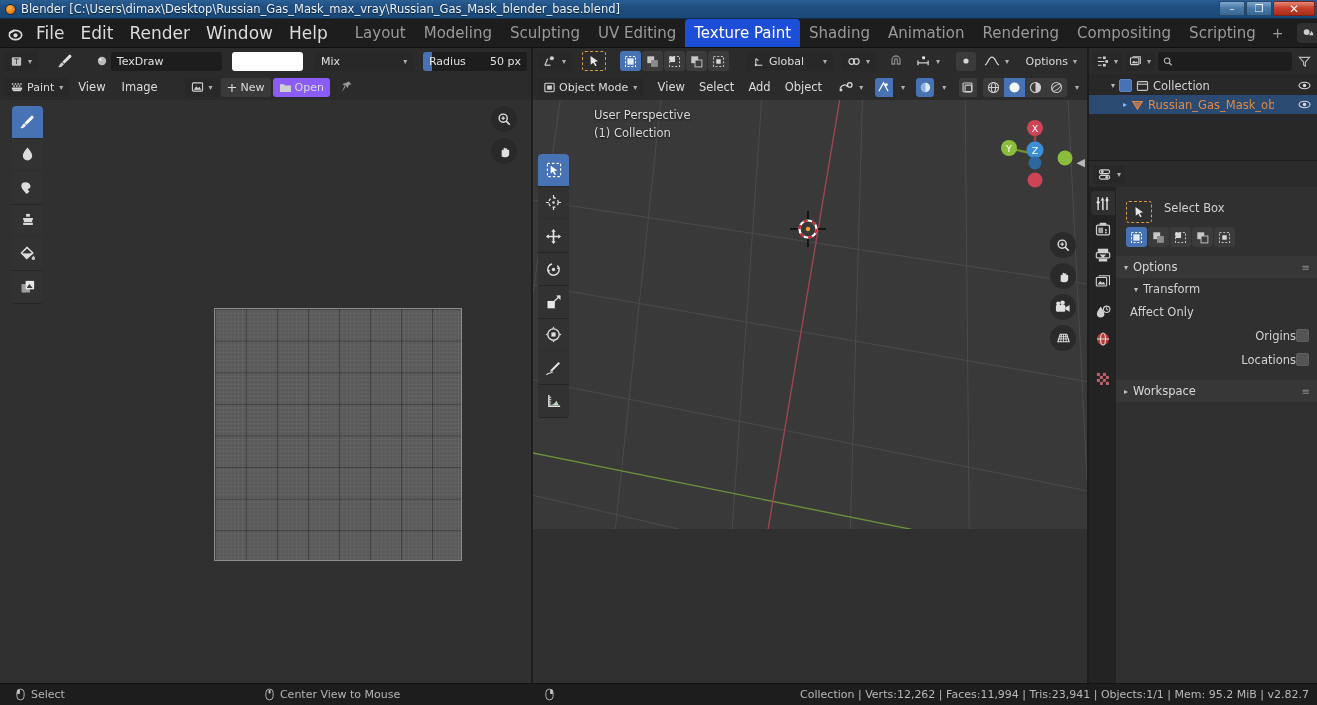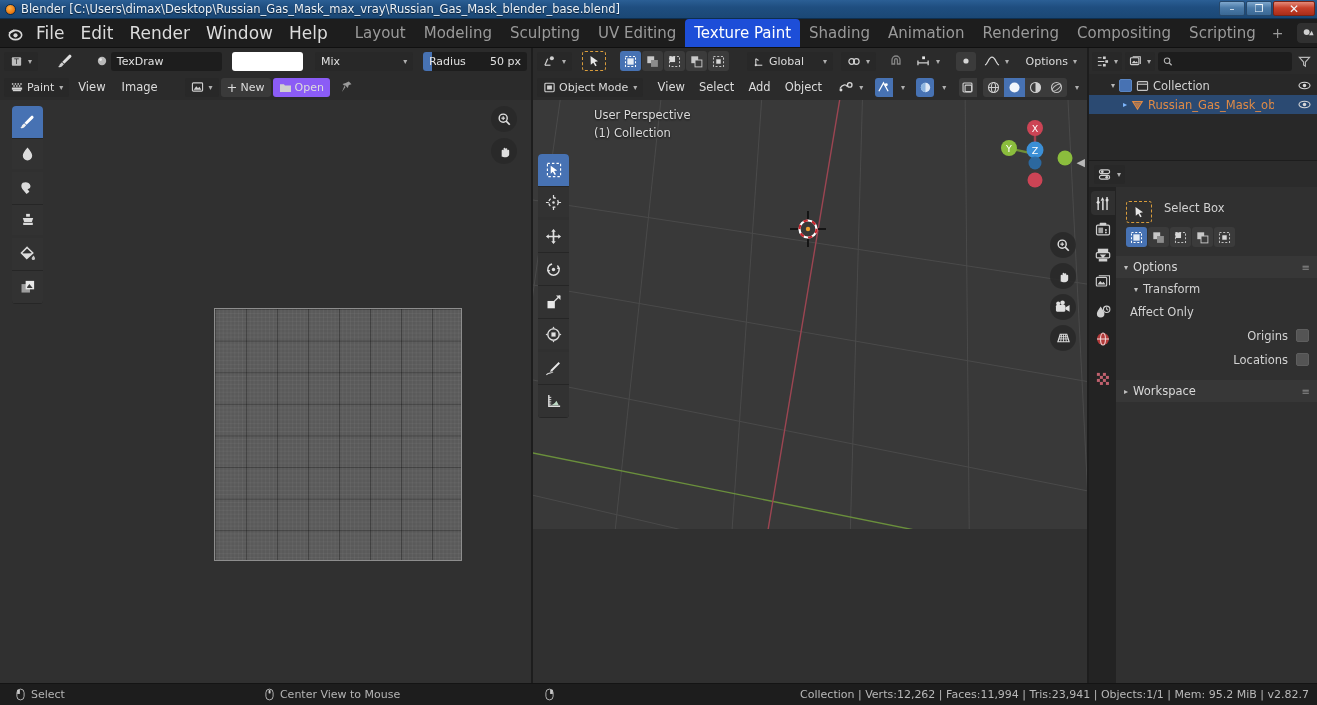--- a/index.html
+++ b/index.html
@@ -175,21 +175,21 @@
   .ptab.active { background: #303030; }
   .props-content { flex: 1; background: #303030; padding: 6px 0 0 0; }
   .prop-row { display: flex; align-items: center; height: 24px; padding: 0 8px; gap: 6px; }
   .panel-title {
     display: flex; align-items: center; gap: 5px; height: 22px;
     background: #373737; margin: 3px 0 0 0; padding: 0 8px; font-size: 11.5px; color: #d8d8d8;
   }
   .panel-sub { display: flex; align-items: center; gap: 5px; height: 22px; padding: 0 8px 0 18px; font-size: 11.5px; color: #d2d2d2; }
   .tri { font-size: 8px; color: #c0c0c0; }
   .chk { width: 13px; height: 13px; background: #545454; border-radius: 2px; border: 1px solid #5e5e5e; }
-  .right-label { margin-left: auto; display: flex; align-items: flex-start; gap: 8px; }
+  .right-label { margin-left: auto; display: flex; align-items: flex-start; gap: 0; }
   .lbl { font-size: 11.5px; color: #d2d2d2; }
   .dots { margin-left: auto; color: #8a8a8a; font-size: 10px; letter-spacing: -1px; }
   .sel-box-row { display: flex; align-items: flex-start; gap: 12px; padding: 8px 8px 4px 10px; }
   .sel-box-icon {
     width: 26px; height: 22px; border: 1px dashed #d89c3c; border-radius: 3px;
     display: flex; align-items: center; justify-content: center;
   }
   .mode-icons { display: flex; gap: 1px; padding: 0 8px 6px 10px; }
   .mode-ic {
     width: 21px; height: 20px; background: #3b3b3b; border-radius: 3px;

